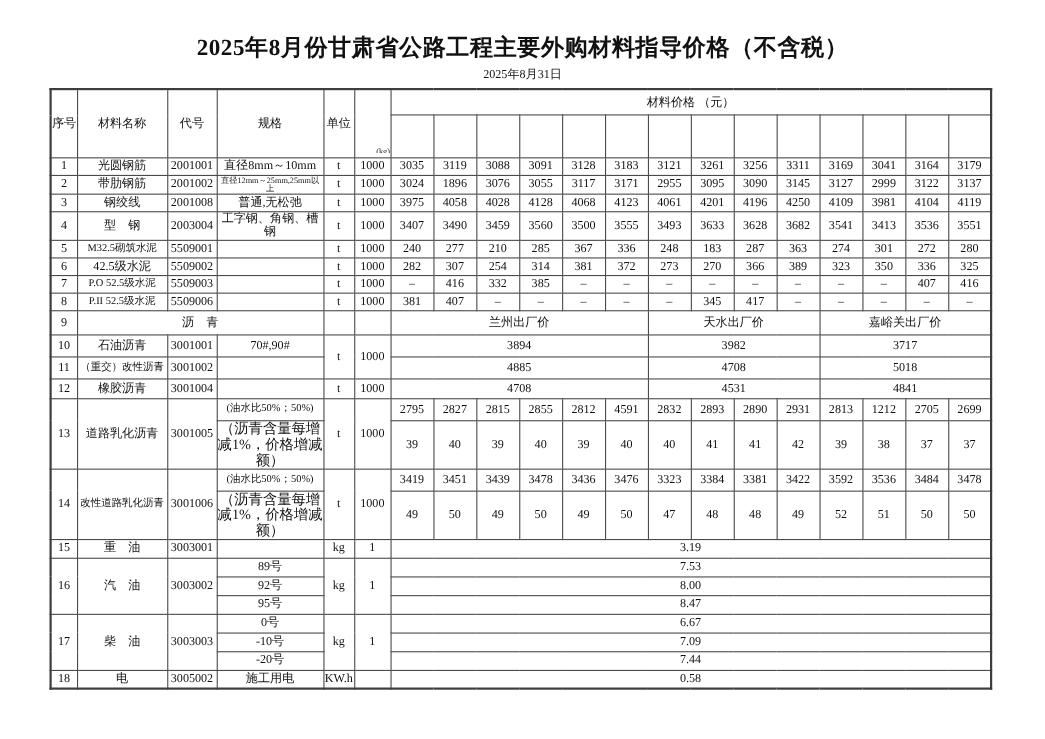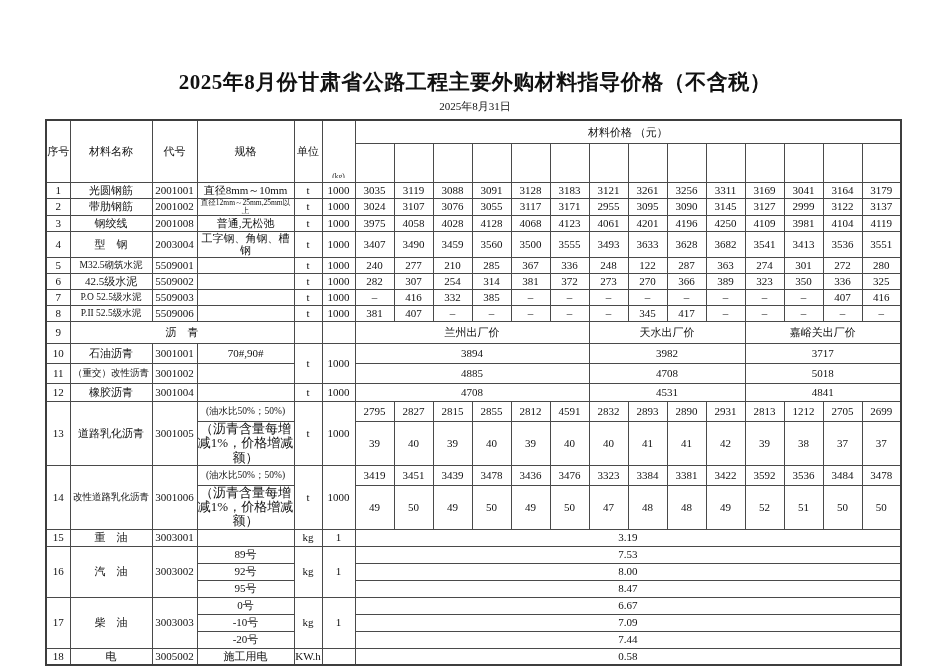--- a/index.html
+++ b/index.html
@@ -1,40 +1,40 @@
 <!DOCTYPE html>
 <html><head>
 <meta charset="utf-8">
 <style>
   html,body{margin:0;padding:0;background:#fff;}
   body{width:950px;height:672px;overflow:hidden;
        font-family:"Liberation Serif","DejaVu Serif",serif;color:#111;}
   .page{position:relative;width:950px;height:672px;}
-  .title{margin:68px 0 0 0;text-align:center;font-size:21px;font-weight:bold;
+  .title{margin:29px 0 0 0;text-align:center;font-size:21px;font-weight:bold;
          letter-spacing:0.5px;width:950px;}
   .subtitle{text-align:center;font-size:11px;margin-top:3px;width:950px;}
   table{border-collapse:collapse;table-layout:fixed;width:855px;
         margin:5px 0 0 45px;border:2px solid #3d3d3d;}
   th,td{border:1px solid #4a4a4a;font-size:11px;font-weight:normal;
         text-align:center;vertical-align:middle;padding:0;overflow:hidden;
         line-height:1.15;white-space:normal;}
   thead tr:nth-child(1) th{height:22px;}
   thead tr:nth-child(2) th{height:24px;padding-left:44px;}
   tbody tr{height:16px;}
   tbody tr:nth-child(9){height:22px;}
   tbody tr:nth-child(10),tbody tr:nth-child(11){height:20px;}
   tbody tr:nth-child(12){height:18px;}
   tbody tr:nth-child(13),tbody tr:nth-child(14),
   tbody tr:nth-child(15),tbody tr:nth-child(16){height:20px;}
   tbody tr:nth-child(n+17){height:17px;}
   td.sm{font-size:9.5px;}
   td.xs{font-size:7.5px;line-height:1.05;}
   td.xxs{font-size:13px;line-height:1.1;}
   .uw-main{font-size:11px;line-height:1.1;margin-left:47px;}
-  .uw-kg{font-size:7.5px;height:5px;line-height:8px;overflow:hidden;}
+  .uw-kg{font-size:7.5px;height:5px;line-height:8px;overflow:hidden;text-align:right;}
   .seq-head{line-height:1.2;}
   .note{margin:7px 0 0 47px;font-size:11.5px;text-align:left;width:860px;}
 </style>
 </head>
 <body>
 
 <div class="page">
   <div class="title">2025年8月份甘肃省公路工程主要外购材料指导价格（不含税）</div>
   <div class="subtitle">2025年8月31日</div>
 
@@ -115,21 +115,21 @@
           <td>3179</td>
         </tr>
         <tr>
           <td>2</td>
           <td>带肋钢筋</td>
           <td>2001002</td>
           <td class="xs">直径12mm～25mm,25mm以上</td>
           <td>t</td>
           <td>1000</td>
           <td>3024</td>
-          <td>3107</td>
+          <td>1896</td>
           <td>3076</td>
           <td>3055</td>
           <td>3117</td>
           <td>3171</td>
           <td>2955</td>
           <td>3095</td>
           <td>3090</td>
           <td>3145</td>
           <td>3127</td>
           <td>2999</td>
@@ -187,21 +187,21 @@
           <td></td>
           <td>t</td>
           <td>1000</td>
           <td>240</td>
           <td>277</td>
           <td>210</td>
           <td>285</td>
           <td>367</td>
           <td>336</td>
           <td>248</td>
-          <td>122</td>
+          <td>183</td>
           <td>287</td>
           <td>363</td>
           <td>274</td>
           <td>301</td>
           <td>272</td>
           <td>280</td>
         </tr>
         <tr>
           <td>6</td>
           <td>42.5级水泥</td>

